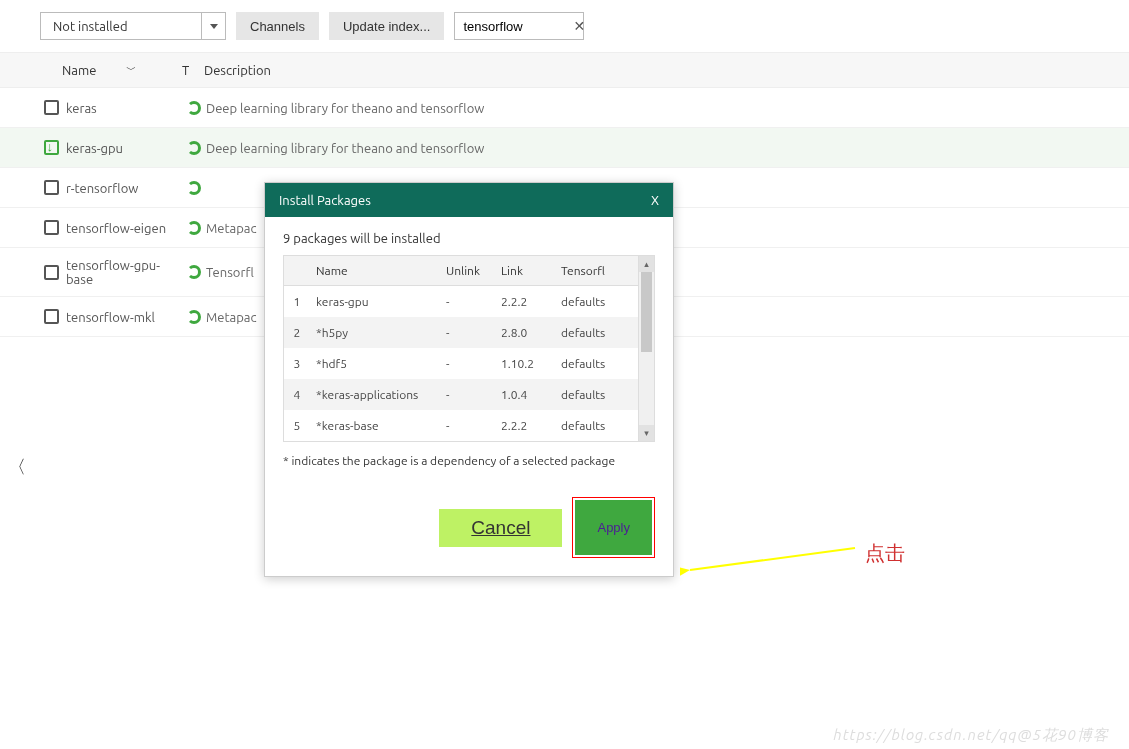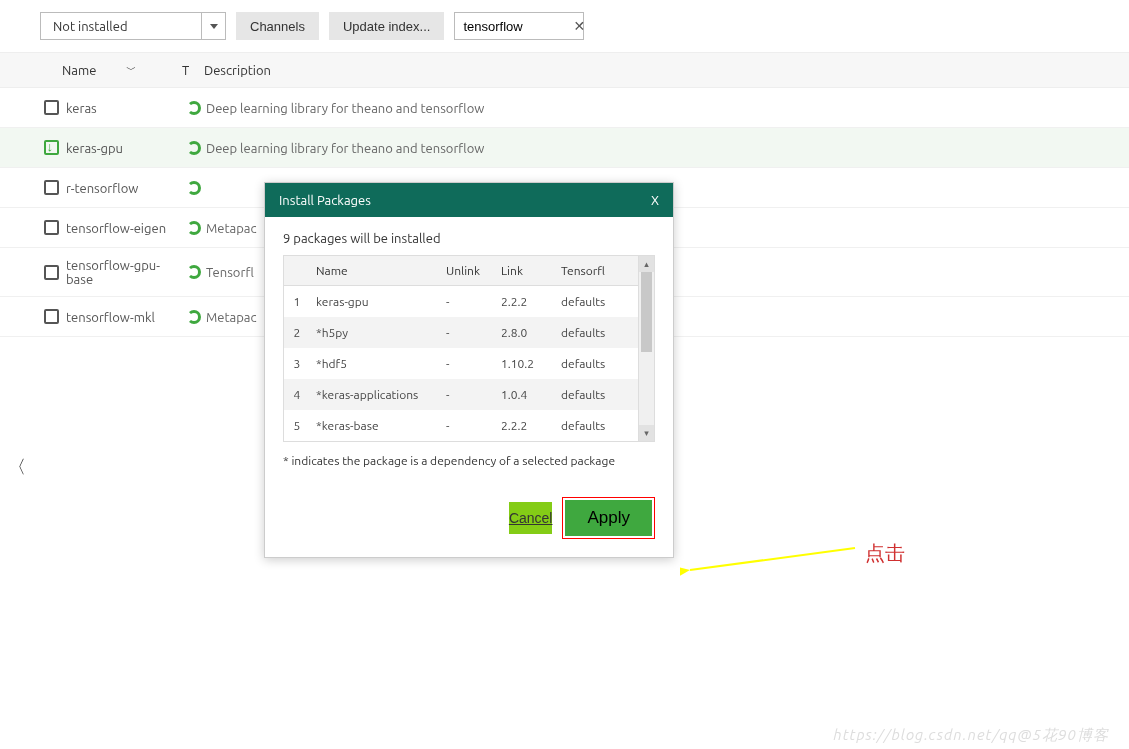--- a/index.html
+++ b/index.html
@@ -41,22 +41,22 @@
   .th-num, .td-num { width: 26px; text-align: center; }
   .th-name, .td-name { width: 130px; }
   .th-unlink, .td-unlink { width: 55px; }
   .th-link, .td-link { width: 60px; }
   .scroll-col { position: absolute; right: 0; top: 0; bottom: 0; width: 16px; background: #f0f0f0; border-left: 1px solid #ddd; }
   .scroll-up, .scroll-dn { height: 16px; display: flex; align-items: center; justify-content: center; font-size: 9px; color: #666; background: #e2e2e2; }
   .scroll-dn { position: absolute; bottom: 0; width: 100%; }
   .scroll-thumb { position: absolute; top: 16px; left: 2px; right: 2px; height: 80px; background: #c8c8c8; }
   .dep-note { font-size: 12px; color: #333; margin-top: 12px; }
   .dlg-buttons { display: flex; justify-content: flex-end; gap: 10px; margin-top: 30px; align-items: center; }
-  .btn-cancel { background: #84cc16; border: none; padding: 8px 0; text-decoration: underline; color: #333; cursor: pointer; font-size: 14px; }
-  .btn-apply { background: #3fa83f; color: #000000; border: none; padding: 8px 22px; cursor: pointer; font-size: 17px; }
+  .btn-cancel { background: #bef264; border: none; padding: 8px 32px; text-decoration: underline; color: #333; cursor: pointer; font-size: 19px; }
+  .btn-apply { background: #3fa83f; color: #4c1d95; border: none; padding: 20px 22px; cursor: pointer; font-size: 13px; }
   .apply-highlight { border: 1px solid red; padding: 2px; display: inline-block; }
 
   .arrow-svg { position: absolute; left: 680px; top: 540px; width: 180px; height: 40px; pointer-events: none; }
   .annotation { position: absolute; left: 865px; top: 540px; color: #d03030; font-size: 20px; font-family: SimSun, serif; }
   .watermark { position: absolute; right: 20px; bottom: 4px; color: #ddd; font-size: 15px; font-style: italic; letter-spacing: 1px; }
 </style>
 </head>
 <body>
 
 <div class="toolbar">

